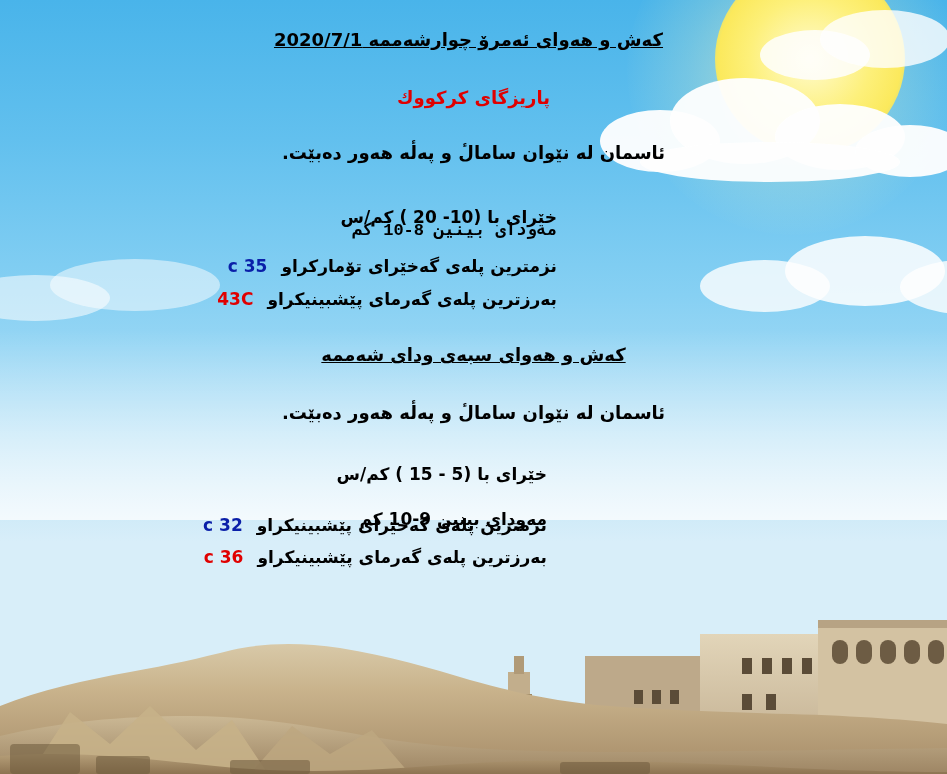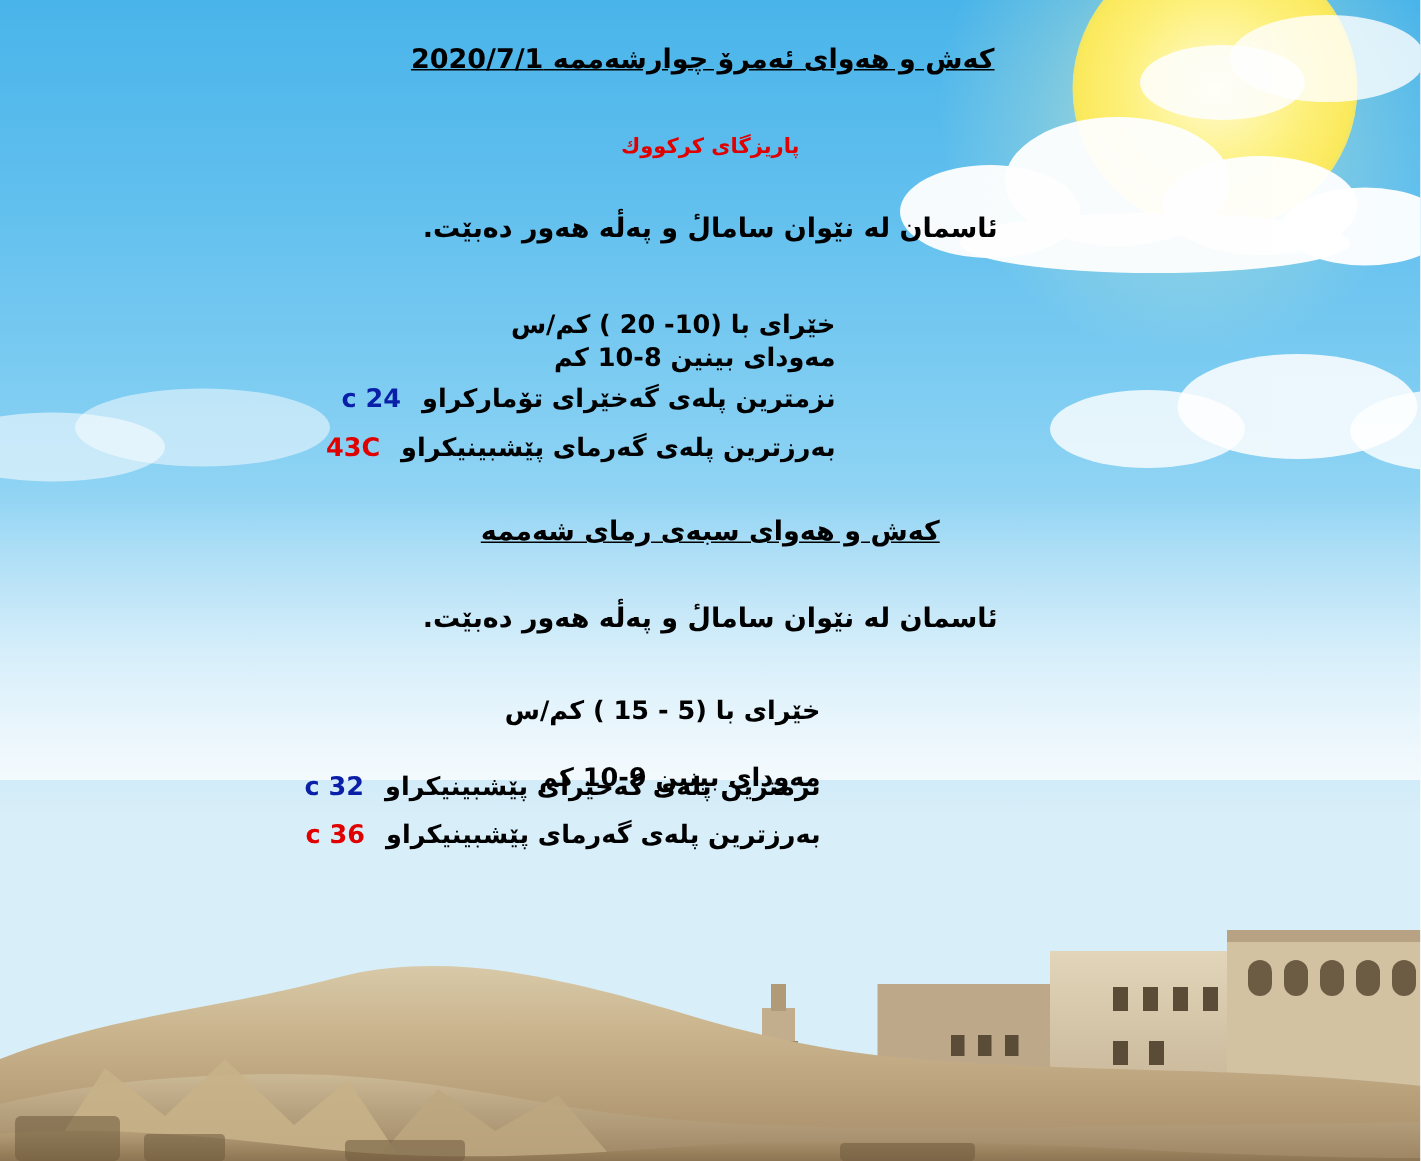--- a/index.html
+++ b/index.html
@@ -86,21 +86,21 @@
     text-align: center;
     padding-right: 10px;
     text-decoration: underline;
     font-size: 18px;
   }
   .city {
     left: 0; right: 0;
     top: 88px;
     text-align: center;
     color: #e00000;
-    font-size: 14px;
+    font-size: 18px;
   }
   .desc1 { left:0; right:0; top: 143px; text-align: center; font-size: 18px;}
   .desc2 { left:0; right:0; top: 403px; text-align: center; font-size: 18px;}
   .subtitle {
     left: 0; right: 0;
     top: 345px;
     text-align: center;
     text-decoration: underline;
     font-size: 18px;
   }
@@ -116,21 +116,21 @@
     gap: 14px;
   }
   .row .label { display: inline-block; }
   .row .value { display: inline-block; }
   .val-blue  { color: #0a1fa8; }
   .val-red   { color: #e00000; }
   
   .g1 { right: 390px; }
   .g2 { right: 400px; }
   .r1 { top: 206px; text-align: center; }
-  .r2 { top: 228px; }
+  .r2 { top: 218px; font-family: Liberation Mono, monospace; }
   .r3 { top: 255px; }
   .r4 { top: 288px; }
   .s1 { top: 463px; justify-content: flex-end; }
   .s2 { top: 508px; }
   .s3 { top: 514px; }
   .s4 { top: 546px; }
 </style>
 </head>
 <body>
 
@@ -251,28 +251,28 @@
     <div class="line desc1">ئاسمان له‌ نێوان سامالٔ و په‌لٔه‌ هه‌ور ده‌بێت.</div>
 
     <div class="row g1 r1">
       <span class="label">خێرای با  (10- 20 ) كم/س</span>
     </div>
     <div class="row g1 r2">
       <span class="label">مه‌ودای بینین    8-10 كم</span>
     </div>
     <div class="row g1 r3">
       <span class="label">نزمترین پله‌ی گه‌خێرای تۆماركراو</span>
-      <span class="value val-blue">24 c</span>
+      <span class="value val-blue">35 c</span>
     </div>
     <div class="row g1 r4">
       <span class="label">به‌رزترین پله‌ی گه‌رمای پێشبینیكراو</span>
       <span class="value val-red">43C</span>
     </div>
 
-    <div class="line subtitle">كه‌ش و هه‌وای سبه‌ی رمای شه‌ممه‌</div>
+    <div class="line subtitle">كه‌ش و هه‌وای سبه‌ی ودای شه‌ممه‌</div>
     <div class="line desc2">ئاسمان له‌ نێوان سامالٔ و په‌لٔه‌ هه‌ور ده‌بێت.</div>
 
     <div class="row g2 s1">
       <span class="label">خێرای با  (5 - 15 ) كم/س</span>
     </div>
     <div class="row g2 s2">
       <span class="label">مه‌ودای بینین    9-10 كم</span>
     </div>
     <div class="row g2 s3">
       <span class="label">نزمترین پله‌ی گه‌خێرای پێشبینیكراو</span>

